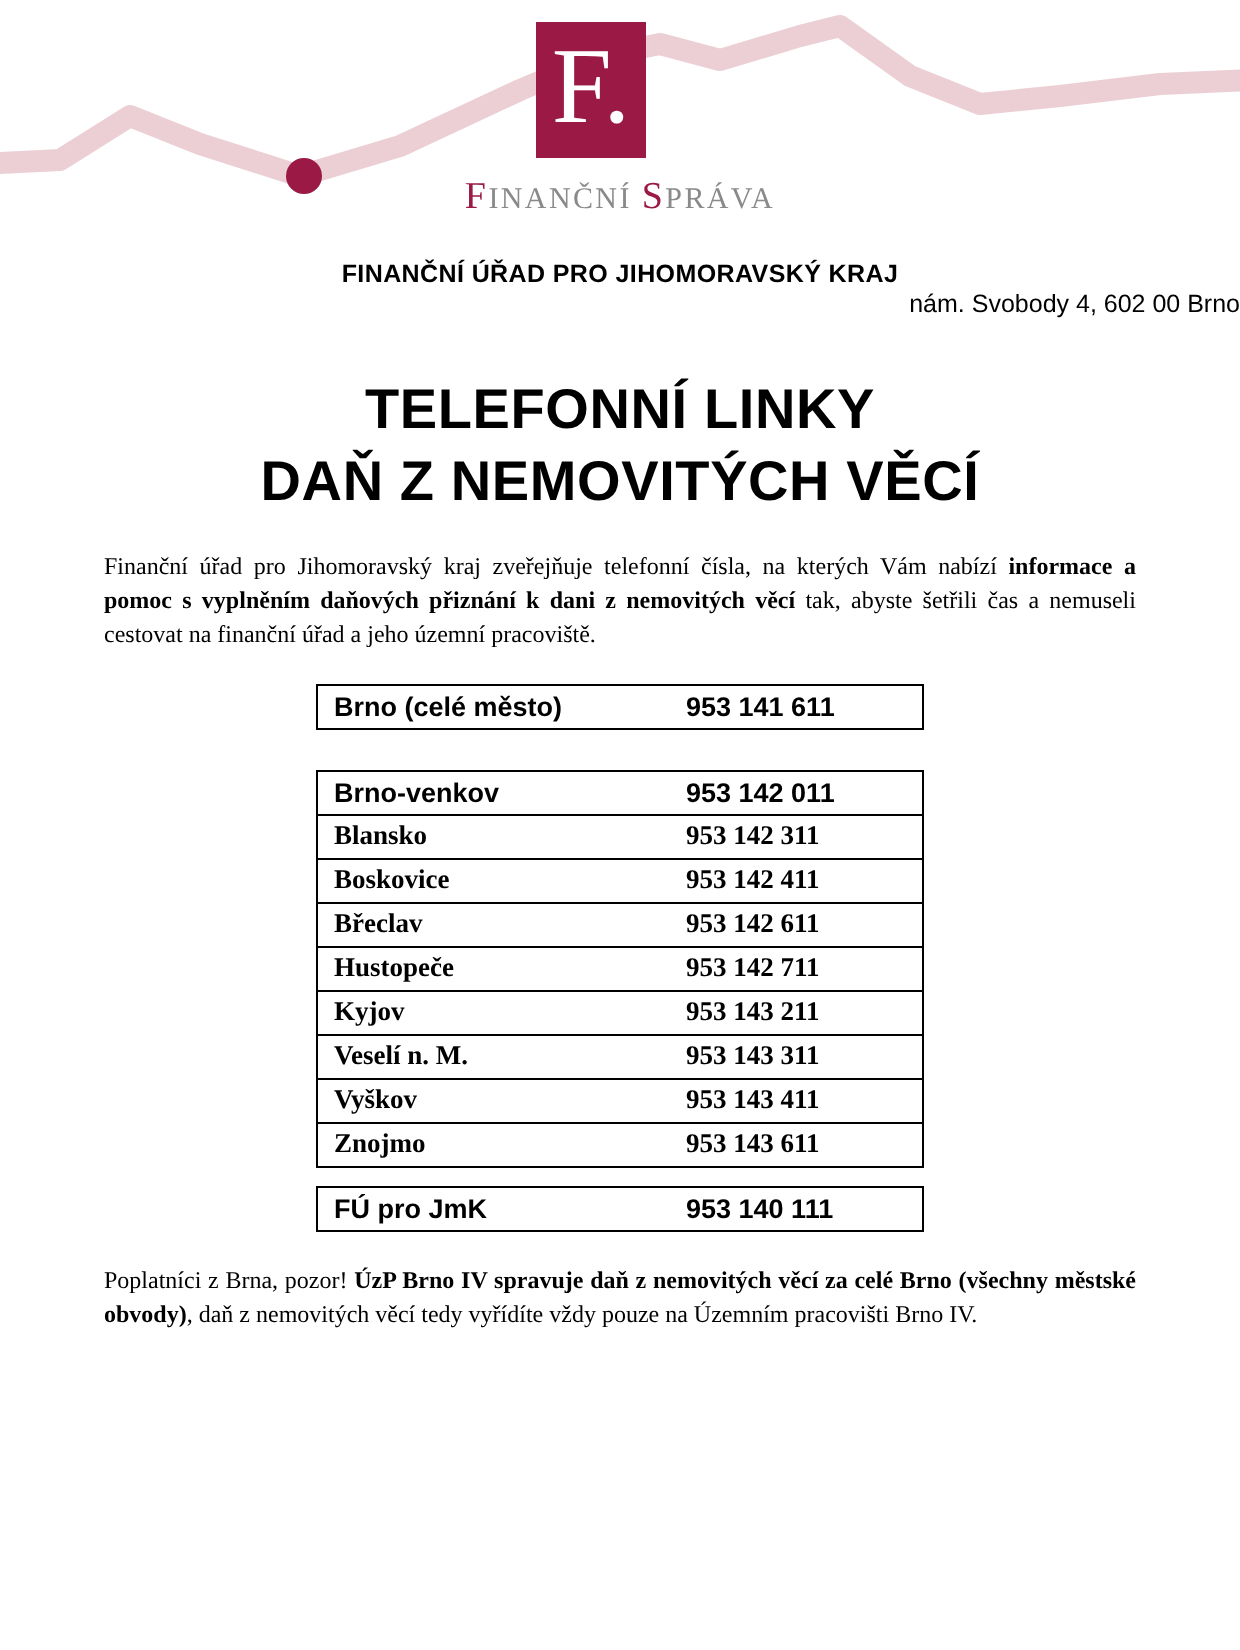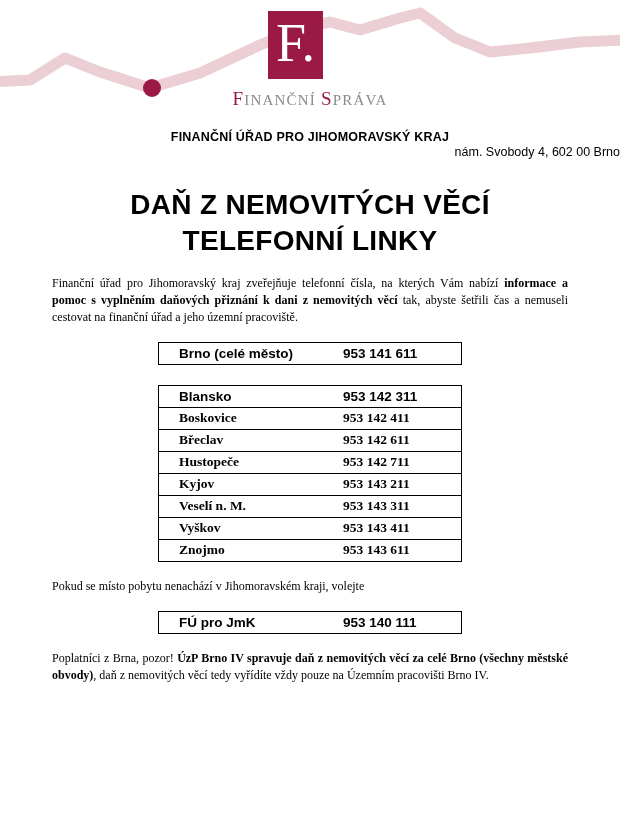--- a/index.html
+++ b/index.html
@@ -133,21 +133,21 @@
     border: 1.6px solid #000;
     border-collapse: collapse;
     width: 304px;
     margin: 0 auto;
     table-layout: fixed;
   }
   .phone-table td {
     border: 0;
     font-size: 13.5px;
     font-weight: bold;
-    padding: 2px 0 2px 20px;
+    padding: 2px 0 2px 8px;
     height: 17px;
     vertical-align: middle;
     white-space: nowrap;
     margin-left: 37px;
   }
   .phone-table td.num {
     text-align: left;
     padding-left: 0;
     width: 118px;
   }
@@ -175,41 +175,45 @@
 
   <div class="wordmark"><span class="cap">F</span><span class="sc">INANČNÍ </span><span class="cap">S</span><span class="sc">PRÁVA</span></div>
 </div>
 
 <div class="office">
   <div class="line1">FINANČNÍ ÚŘAD PRO JIHOMORAVSKÝ KRAJ</div>
   <div class="line2">nám. Svobody 4, 602 00 Brno</div>
 </div>
 
 <div class="doc-title">
+  <div>TELEFONNÍ LINKY</div>
   <div>DAŇ Z NEMOVITÝCH VĚCÍ</div>
-  <div>TELEFONNÍ LINKY</div>
 </div>
 
 <div class="content">
 
   <p class="para intro"><span>Finanční úřad pro Jihomoravský kraj zveřejňuje telefonní čísla, na kterých Vám nabízí </span><b>informace a pomoc s vyplněním daňových přiznání k dani z nemovitých věcí</b><span> tak, abyste šetřili čas a nemuseli cestovat na finanční úřad a jeho územní pracoviště.</span></p>
 
 
   <table class="phone-table table-single">
     <tbody>
       <tr>
         <td>Brno (celé město)</td>
         <td class="num">953 141 611</td>
       </tr>
     </tbody>
   </table>
 
   <table class="phone-table table-list">
     <tbody>
         <tr>
+          <td>Brno-venkov</td>
+          <td class="num">953 142 011</td>
+        </tr>
+        <tr>
           <td>Blansko</td>
           <td class="num">953 142 311</td>
         </tr>
         <tr>
           <td>Boskovice</td>
           <td class="num">953 142 411</td>
         </tr>
         <tr>
           <td>Břeclav</td>
           <td class="num">953 142 611</td>
@@ -230,21 +234,20 @@
           <td>Vyškov</td>
           <td class="num">953 143 411</td>
         </tr>
         <tr>
           <td>Znojmo</td>
           <td class="num">953 143 611</td>
         </tr>
       </tbody>
   </table>
 
-  <p class="para note-space">Pokud se místo pobytu nenachází v Jihomoravském kraji, volejte</p>
 
   <table class="phone-table table-fu">
     <tbody>
       <tr>
         <td>FÚ pro JmK</td>
         <td class="num">953 140 111</td>
       </tr>
     </tbody>
   </table>
 

